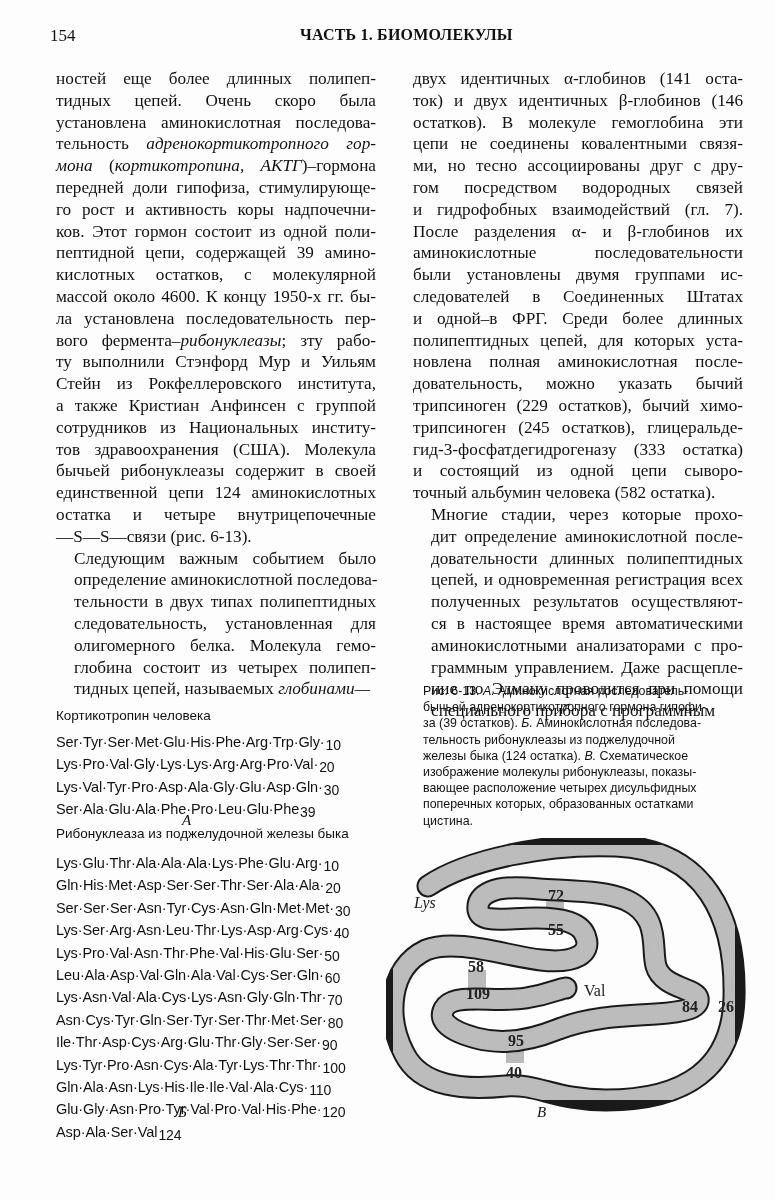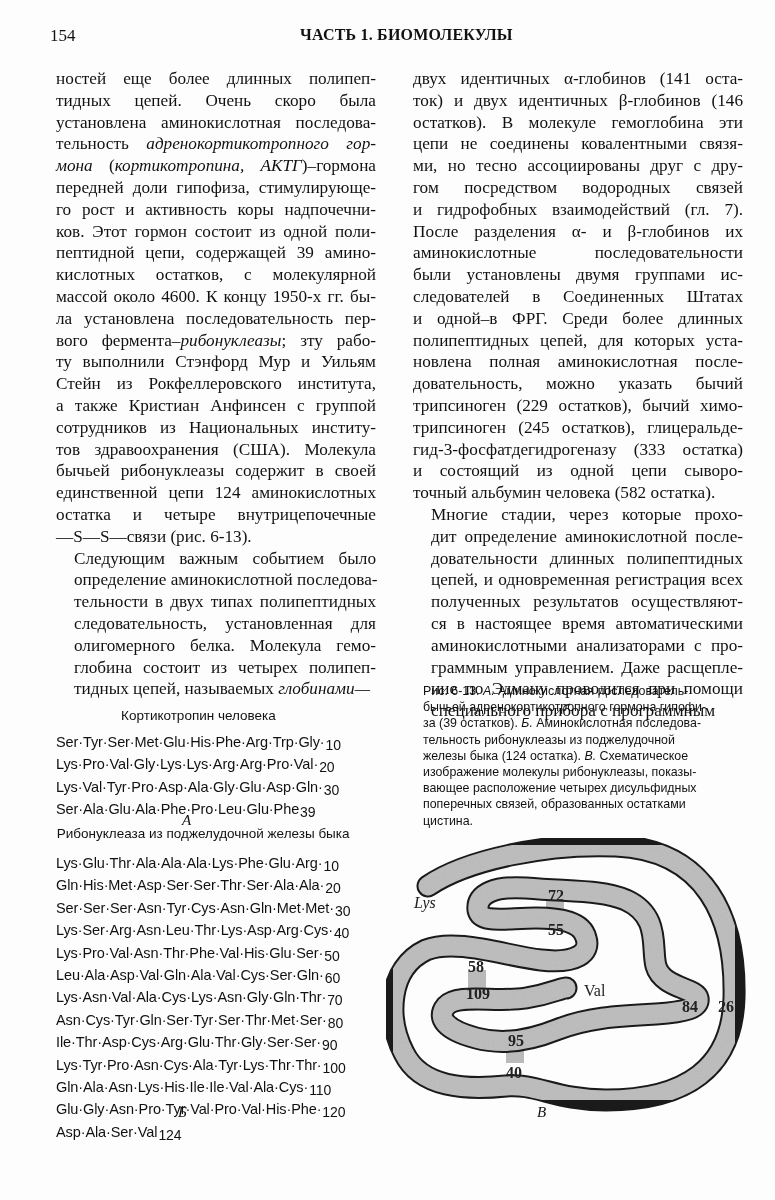--- a/index.html
+++ b/index.html
@@ -12,21 +12,21 @@
   .col-left { left: 56px; top: 68px; width: 320px; }
   .col-right { left: 413px; top: 68px; width: 330px; }
   .col p { margin: 0; }
   .col p.indent { text-indent: 18px; font-family: Liberation Serif, serif; }
   .col .line { display: block; text-align: justify; text-align-last: justify; white-space: nowrap; }
   .col .line.last { text-align-last: left; }
   .caption { position: absolute; left: 423px; top: 683px; width: 330px;
              font-family: Liberation Sans, sans-serif; font-size: 12.4px; line-height: 16.2px; }
   .caption .line { display: block; white-space: nowrap; }
   .seq-block { position: absolute; left: 56px; font-family: "Liberation Sans", "DejaVu Sans", sans-serif; }
-  .seq-title { font-size: 13.5px; white-space: nowrap; text-align: center; }
+  .seq-title { font-size: 13.5px; white-space: nowrap; }
   .seq-line { font-size: 14.5px; line-height: 19.4px; white-space: nowrap; letter-spacing: -0.1px; }
   .seq-line sub { font-size: 14px; vertical-align: -3px; margin-left: 1px; }
   .panel-label { position: absolute; font-style: italic; font-size: 15px; font-family: "Liberation Serif", serif; }
   .diagram { position: absolute; left: 386px; top: 838px; width: 389px; height: 290px; }
   .diagram svg { width: 389px; height: 290px; }
   .dlabel { font-family: "Liberation Serif", serif; font-weight: bold; font-size: 16px; fill: #222; }
   .dlabel-it { font-family: "Liberation Serif", serif; font-size: 16px; fill: #222; }
 </style>
 </head>
 <body>
@@ -110,21 +110,21 @@
 </div>
 
 <div class="caption">
     <span class="line">Рис. 6-13. <i>А.</i> Аминокислотная последователь-</span>
     <span class="line">бычьей адренокортикотропного гормона гипофи-</span>
     <span class="line">за (39 остатков). <i>Б.</i> Аминокислотная последова-</span>
     <span class="line">тельность рибонуклеазы из поджелудочной</span>
     <span class="line">железы быка (124 остатка). <i>В.</i> Схематическое</span>
     <span class="line">изображение молекулы рибонуклеазы, показы-</span>
     <span class="line">вающее расположение четырех дисульфидных</span>
-    <span class="line">поперечных связей, образованных остатками</span>
+    <span class="line">поперечных которых, образованных остатками</span>
     <span class="line last">цистина.</span>
   </div>
 
 <div class="seq-block" style="top:708px;">
   <div class="seq-title" style="margin-bottom:10px;">Кортикотропин человека</div>
   <div>
       <div class="seq-line">Ser·Tyr·Ser·Met·Glu·His·Phe·Arg·Trp·Gly·<sub>10</sub></div>
       <div class="seq-line">Lys·Pro·Val·Gly·Lys·Lys·Arg·Arg·Pro·Val·<sub>20</sub></div>
       <div class="seq-line">Lys·Val·Tyr·Pro·Asp·Ala·Gly·Glu·Asp·Gln·<sub>30</sub></div>
       <div class="seq-line">Ser·Ala·Glu·Ala·Phe·Pro·Leu·Glu·Phe<sub>39</sub></div>

